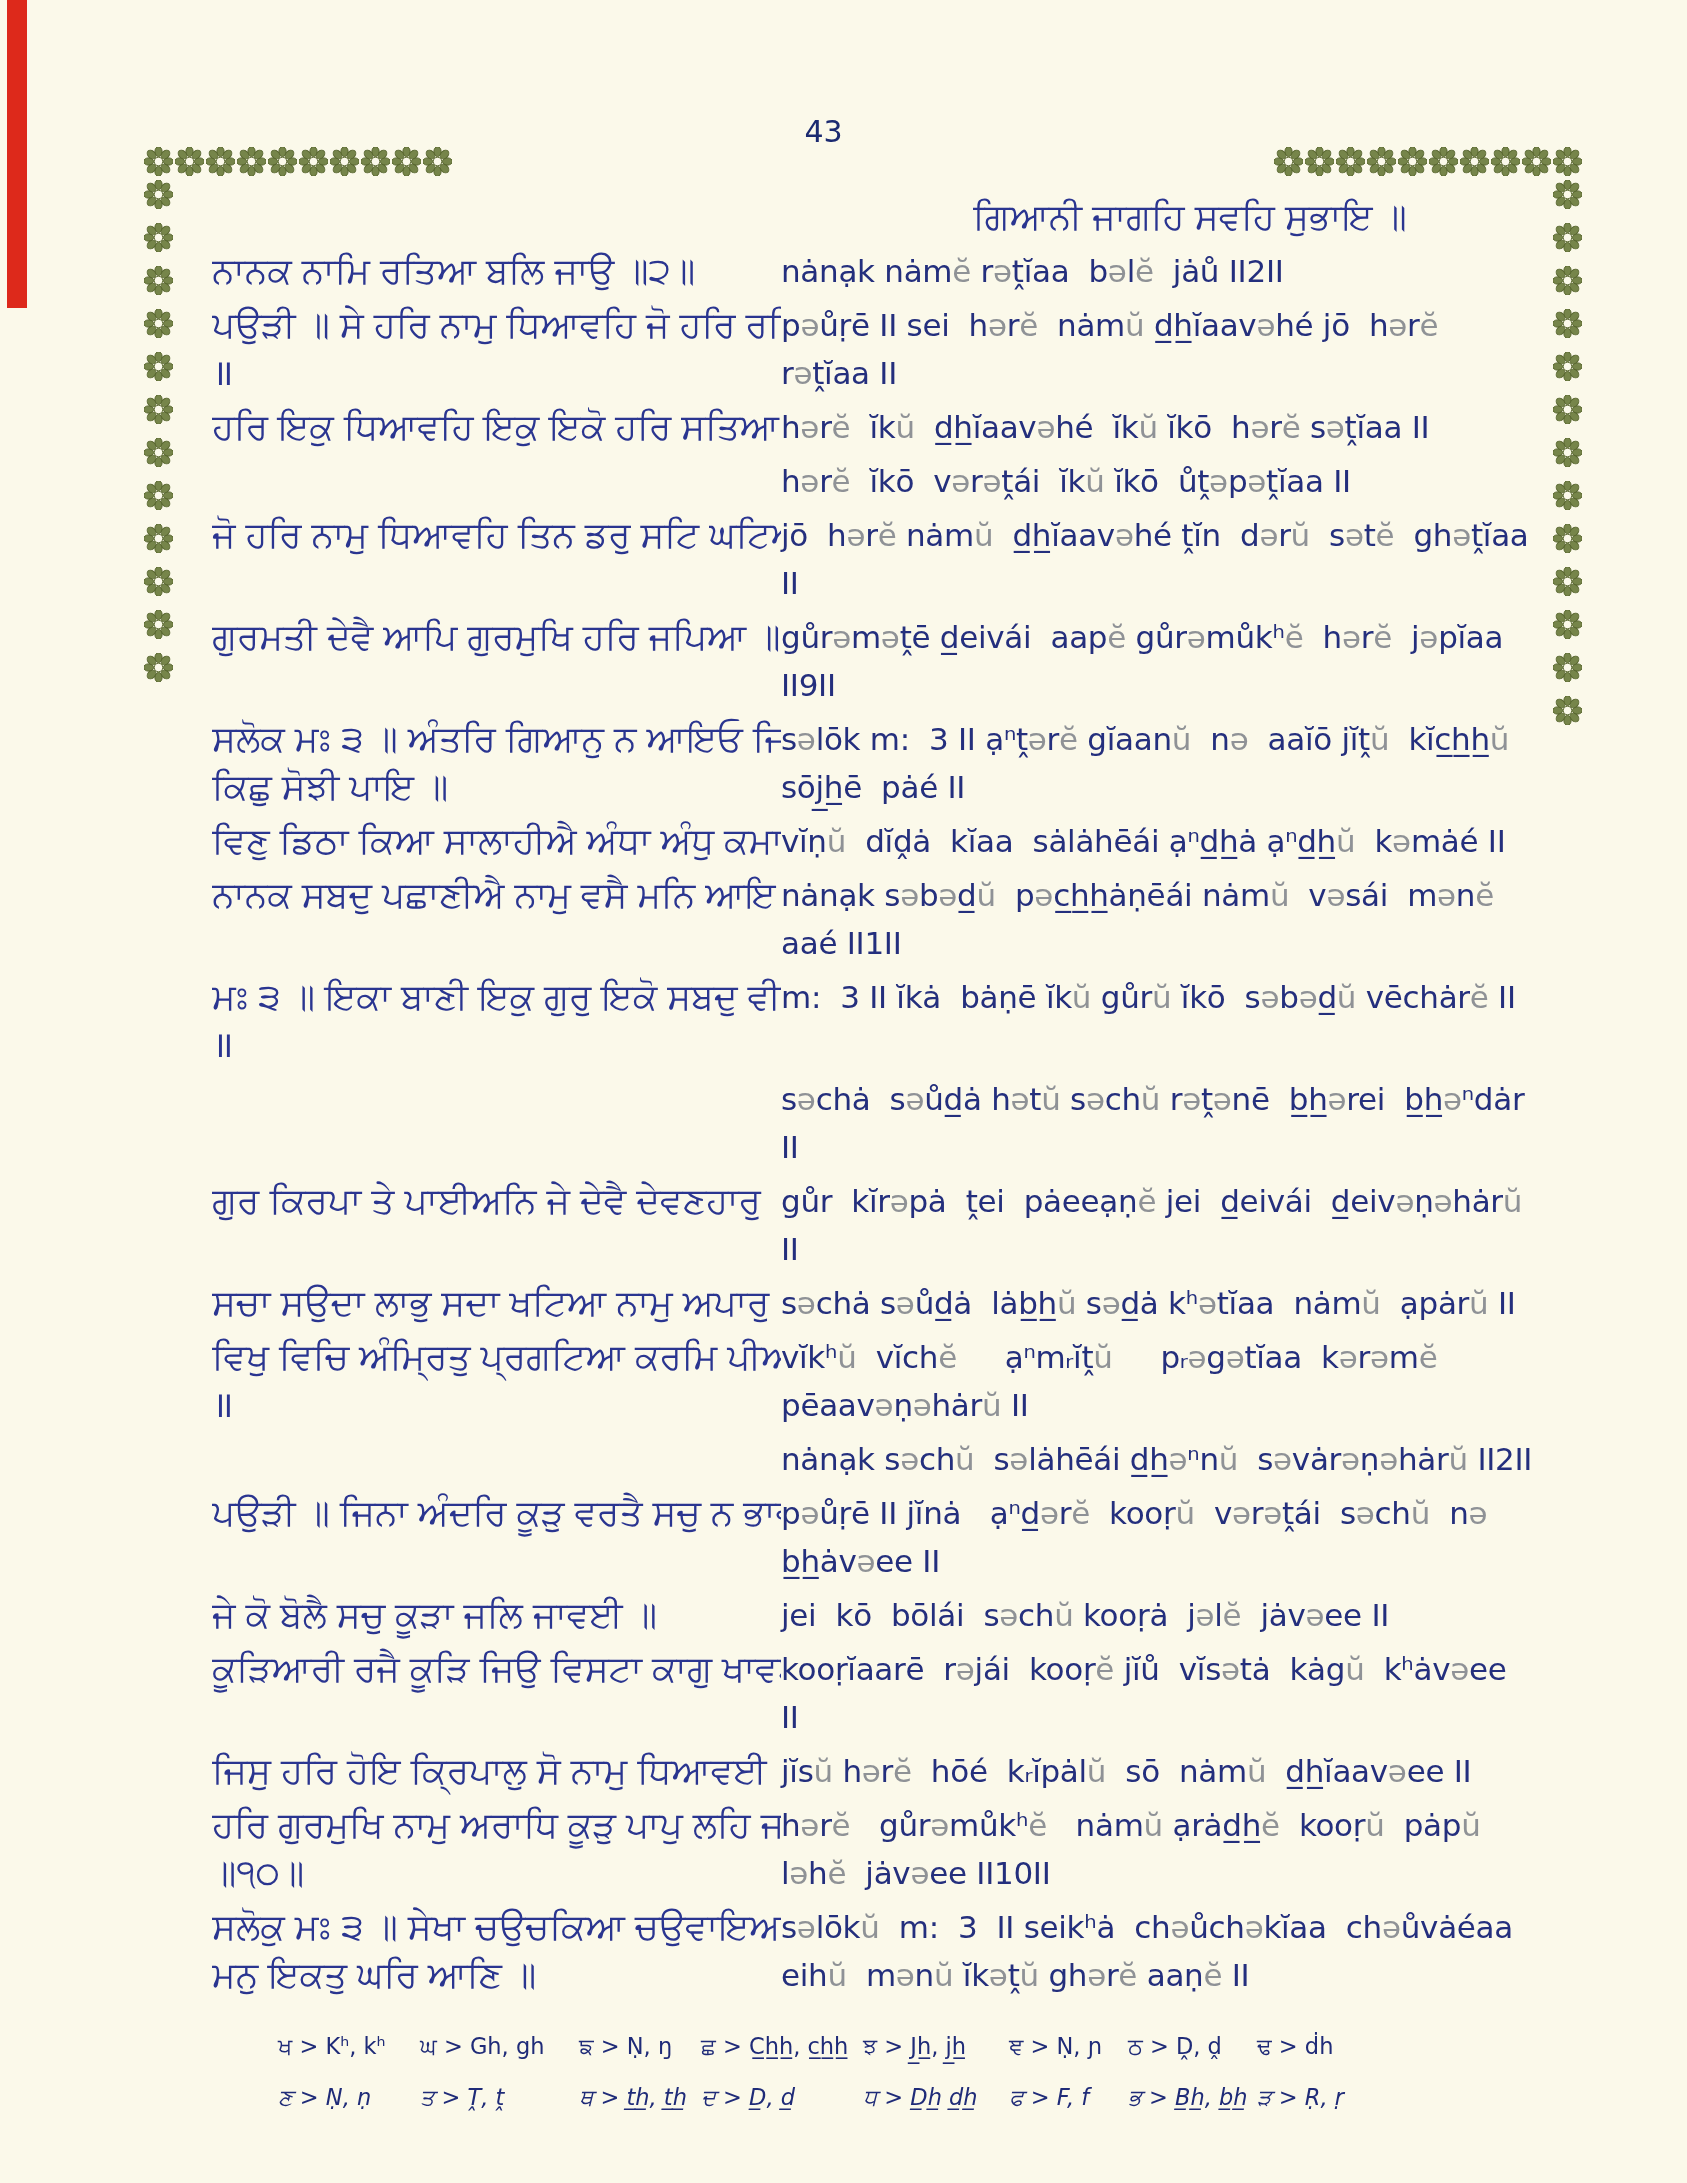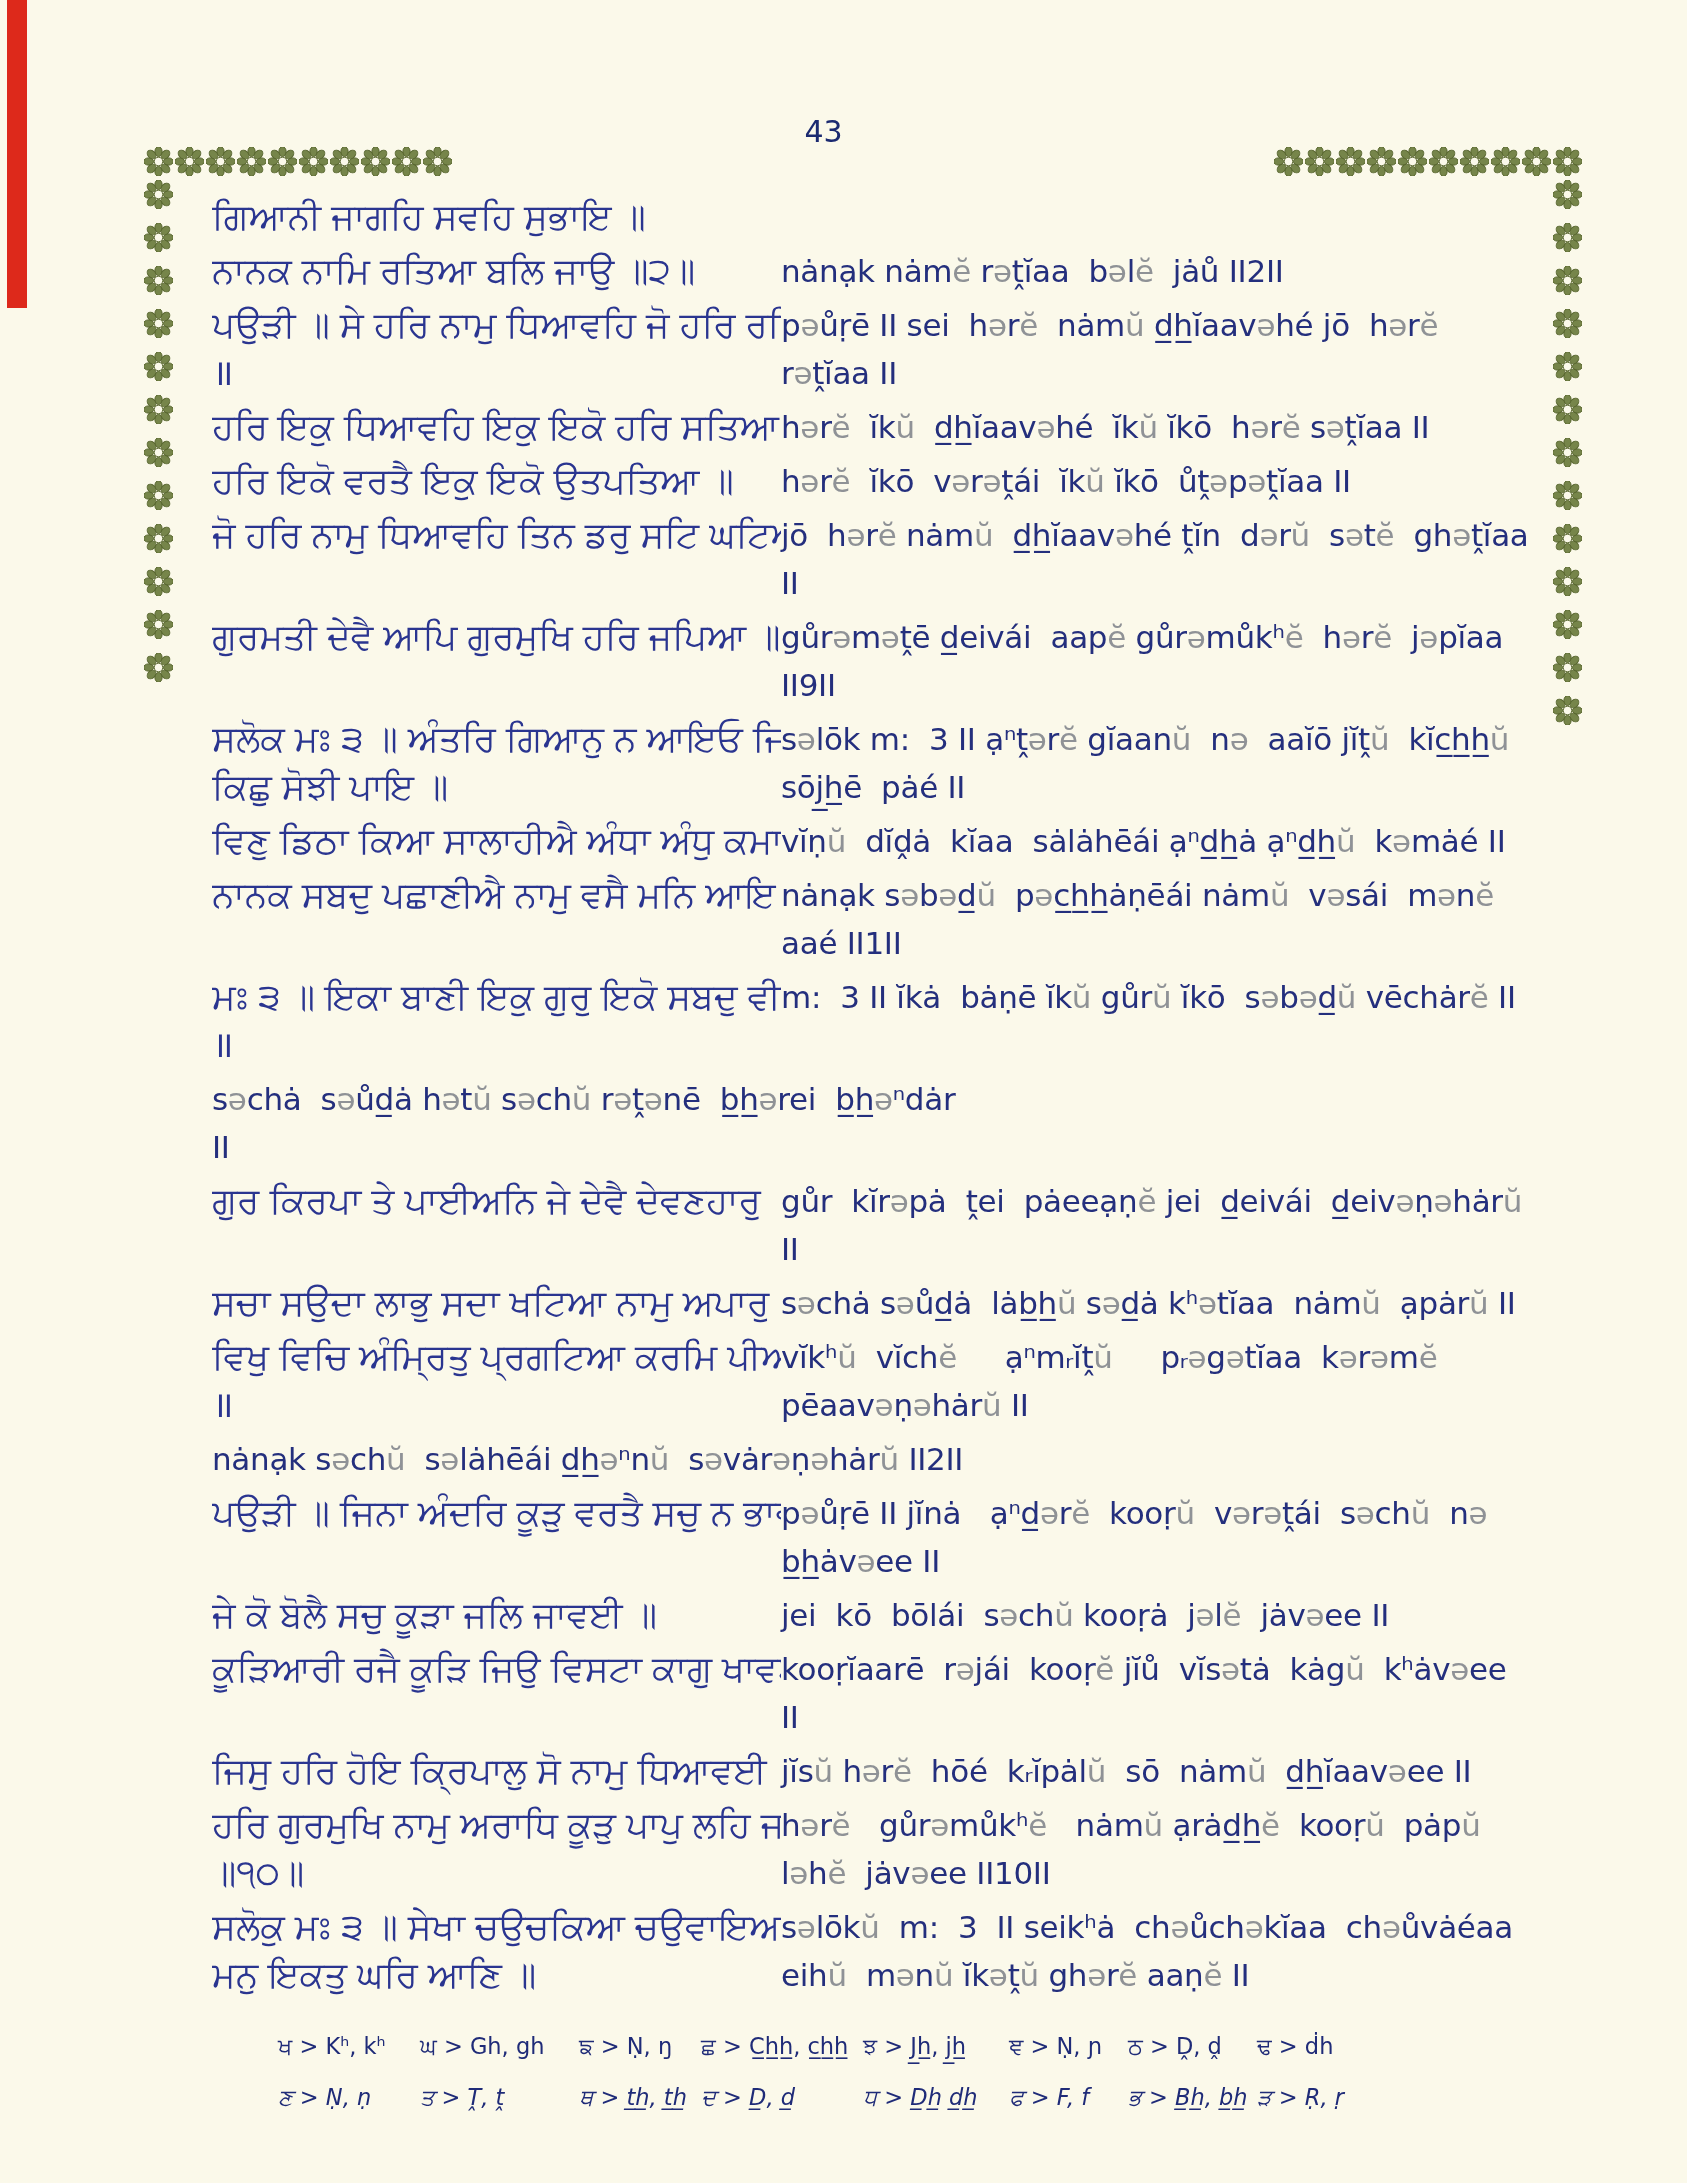--- a/index.html
+++ b/index.html
@@ -17,21 +17,21 @@
     text-align:center;font-size:30px;color:#1b2a70;
     font-family:"DejaVu Sans", sans-serif;
   }
   .orn-row{position:absolute;display:flex;}
   .orn-row .fl{width:31px;height:31px;}
   .orn-col{position:absolute;display:flex;flex-direction:column;}
   .orn-col .fl{width:31px;height:43px;}
   .fl svg{width:29px;height:29px;display:block;}
   #content{
     position:absolute;left:212px;top:193px;width:1330px;
-    display:flex;flex-direction:column;gap:6px;
+    display:flex;flex-direction:column;gap:6px;align-items:flex-end;
   }
   .verse-row{display:flex;align-items:flex-start;}
   .gurmukhi{
     width:569px;flex:0 0 569px;
     font-size:36px;line-height:48px;color:#2a3590;
     white-space:pre;overflow:hidden;
     font-family:"Liberation Sans", sans-serif;
   }
   .roman{
     width:761px;flex:0 0 761px;
@@ -324,21 +324,20 @@
       <div class="gurmukhi">ਪਉੜੀ ॥ ਸੇ ਹਰਿ ਨਾਮੁ ਧਿਆਵਹਿ ਜੋ ਹਰਿ ਰਤਿਆ
 ॥</div>
       <div class="roman">p<span class="soft" style="color: rgb(143, 146, 150);">ə</span>ůṛē II sei  h<span class="soft" style="color: rgb(143, 146, 150);">ə</span>r<span class="soft" style="color: rgb(143, 146, 150);">ĕ</span>  nȧm<span class="soft" style="color: rgb(143, 146, 150);">ŭ</span> d̲h̲ĭaav<span class="soft" style="color: rgb(143, 146, 150);">ə</span>hé jō  h<span class="soft" style="color: rgb(143, 146, 150);">ə</span>r<span class="soft" style="color: rgb(143, 146, 150);">ĕ</span>
 r<span class="soft" style="color: rgb(143, 146, 150);">ə</span>ṱĭaa II</div>
     </div>
     <div class="verse-row">
       <div class="gurmukhi">ਹਰਿ ਇਕੁ ਧਿਆਵਹਿ ਇਕੁ ਇਕੋ ਹਰਿ ਸਤਿਆ ॥</div>
       <div class="roman">h<span class="soft" style="color: rgb(143, 146, 150);">ə</span>r<span class="soft" style="color: rgb(143, 146, 150);">ĕ</span>  ĭk<span class="soft" style="color: rgb(143, 146, 150);">ŭ</span>  d̲h̲ĭaav<span class="soft" style="color: rgb(143, 146, 150);">ə</span>hé  ĭk<span class="soft" style="color: rgb(143, 146, 150);">ŭ</span> ĭkō  h<span class="soft" style="color: rgb(143, 146, 150);">ə</span>r<span class="soft" style="color: rgb(143, 146, 150);">ĕ</span> s<span class="soft" style="color: rgb(143, 146, 150);">ə</span>ṱĭaa II</div>
     </div>
     <div class="verse-row">
-      <div class="gurmukhi">ਹਰਿ ਇਕੋ ਵਰਤੈ ਇਕੁ ਇਕੋ ਉਤਪਤਿਆ ॥</div>
       <div class="roman">h<span class="soft" style="color: rgb(143, 146, 150);">ə</span>r<span class="soft" style="color: rgb(143, 146, 150);">ĕ</span>  ĭkō  v<span class="soft" style="color: rgb(143, 146, 150);">ə</span>r<span class="soft" style="color: rgb(143, 146, 150);">ə</span>ṱái  ĭk<span class="soft" style="color: rgb(143, 146, 150);">ŭ</span> ĭkō  ůṱ<span class="soft" style="color: rgb(143, 146, 150);">ə</span>p<span class="soft" style="color: rgb(143, 146, 150);">ə</span>ṱĭaa II</div>
     </div>
     <div class="verse-row">
       <div class="gurmukhi">ਜੋ ਹਰਿ ਨਾਮੁ ਧਿਆਵਹਿ ਤਿਨ ਡਰੁ ਸਟਿ ਘਟਿਆ ॥</div>
       <div class="roman">jō  h<span class="soft" style="color: rgb(143, 146, 150);">ə</span>r<span class="soft" style="color: rgb(143, 146, 150);">ĕ</span> nȧm<span class="soft" style="color: rgb(143, 146, 150);">ŭ</span>  d̲h̲ĭaav<span class="soft" style="color: rgb(143, 146, 150);">ə</span>hé ṱĭn  d<span class="soft" style="color: rgb(143, 146, 150);">ə</span>r<span class="soft" style="color: rgb(143, 146, 150);">ŭ</span>  s<span class="soft" style="color: rgb(143, 146, 150);">ə</span>t<span class="soft" style="color: rgb(143, 146, 150);">ĕ</span>  gh<span class="soft" style="color: rgb(143, 146, 150);">ə</span>ṱĭaa
 II</div>
     </div>
     <div class="verse-row">
       <div class="gurmukhi">ਗੁਰਮਤੀ ਦੇਵੈ ਆਪਿ ਗੁਰਮੁਖਿ ਹਰਿ ਜਪਿਆ ॥੯॥</div>
       <div class="roman">gůr<span class="soft" style="color: rgb(143, 146, 150);">ə</span>m<span class="soft" style="color: rgb(143, 146, 150);">ə</span>ṱē d̲eivái  aap<span class="soft" style="color: rgb(143, 146, 150);">ĕ</span> gůr<span class="soft" style="color: rgb(143, 146, 150);">ə</span>můkʰ<span class="soft" style="color: rgb(143, 146, 150);">ĕ</span>  h<span class="soft" style="color: rgb(143, 146, 150);">ə</span>r<span class="soft" style="color: rgb(143, 146, 150);">ĕ</span>  j<span class="soft" style="color: rgb(143, 146, 150);">ə</span>pĭaa

